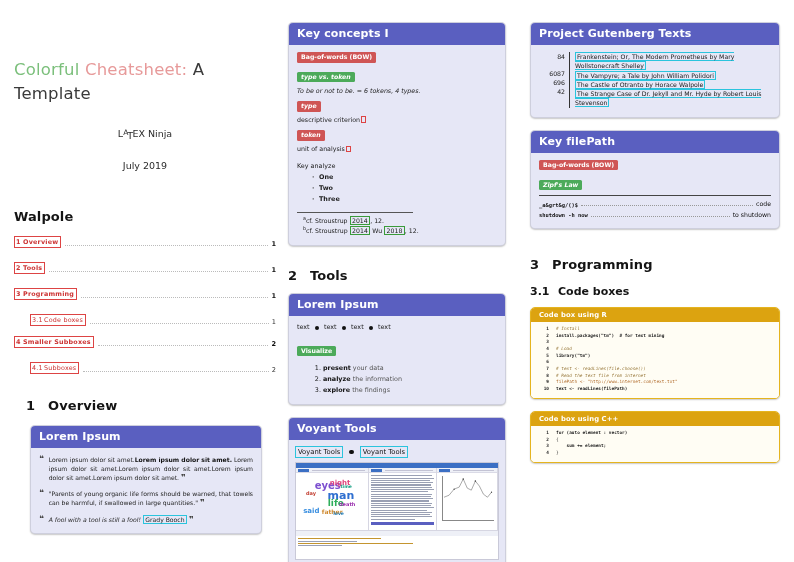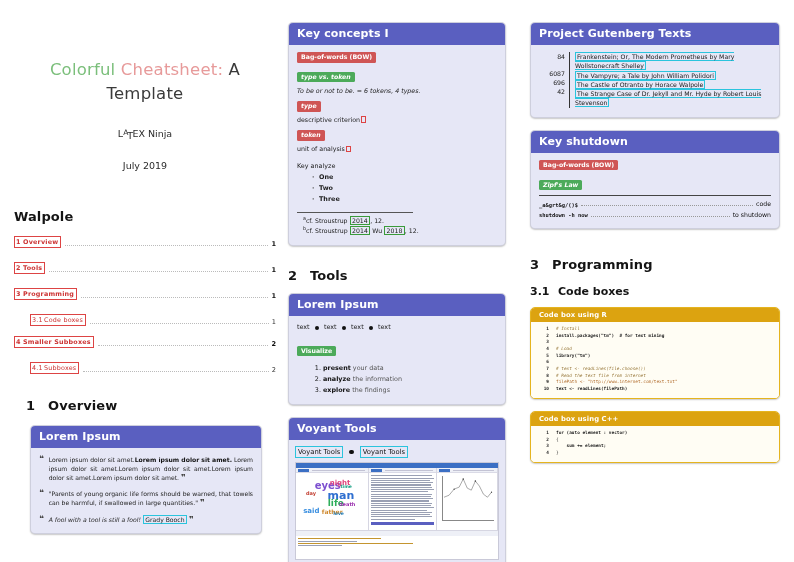--- a/index.html
+++ b/index.html
@@ -15,21 +15,21 @@
   .page { position: relative; width: 794px; height: 562px; }
 
   
   .col { position: absolute; top: 0; }
   .col-left   { left: 14px;  width: 262px; }
   .col-mid    { left: 288px; width: 218px; }
   .col-right  { left: 530px; width: 250px; }
 
   
   .title {
-    text-align: center; font-size: 16.5px; font-weight: 400;
+    font-size: 16.5px; font-weight: 400;
     line-height: 1.45; margin-top: 58px; letter-spacing: .2px;
   }
   .t-colorful { color: #7bbf7b; }
   .t-cheat    { color: #e79a9a; }
   .t-rest     { color: #3a3a3a; }
   .author {
     text-align:center; font-size: 9.5px; color:#2b2b2b; margin-top: 22px;
   }
   .date { text-align:center; font-size: 9.5px; color:#2b2b2b; margin-top: 19px; }
   .latex { font-size: 9.5px; }
@@ -425,21 +425,21 @@
             <div><span class="cyan">Frankenstein; Or, The Modern Prometheus by Mary Wollstonecraft Shelley</span></div>
             <div><span class="cyan">The Vampyre; a Tale by John William Polidori</span></div>
             <div><span class="cyan">The Castle of Otranto by Horace Walpole</span></div>
             <div><span class="cyan">The Strange Case of Dr. Jekyll and Mr. Hyde by Robert Louis Stevenson</span></div>
           </div>
         </div>
       </div>
     </div>
 
     <div class="box blue">
-      <div class="bar">Key shutdown</div>
+      <div class="bar">Key filePath</div>
       <div class="body">
         <div style="margin-bottom:9px;">
           <span class="tag red">Bag-of-words (BOW)</span>
         </div>
         <div style="margin-bottom:4px;">
           <span class="tag green">Zipf's Law</span>
         </div>
         <div class="grrule"></div>
         <div class="dotrow">
           <span class="code">_a&amp;grt&amp;g/()$</span>

